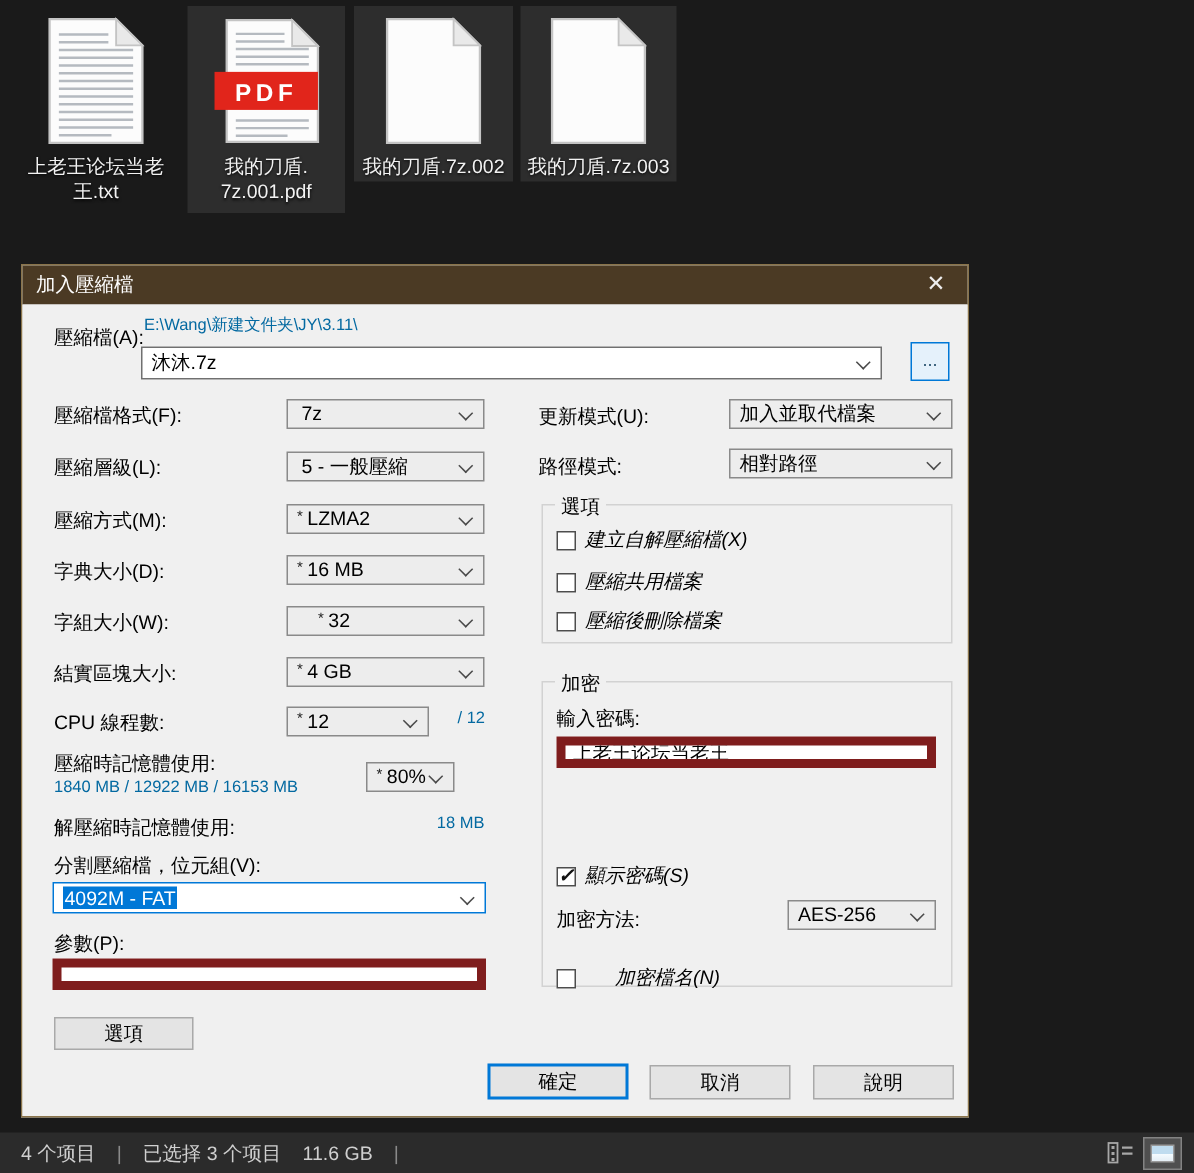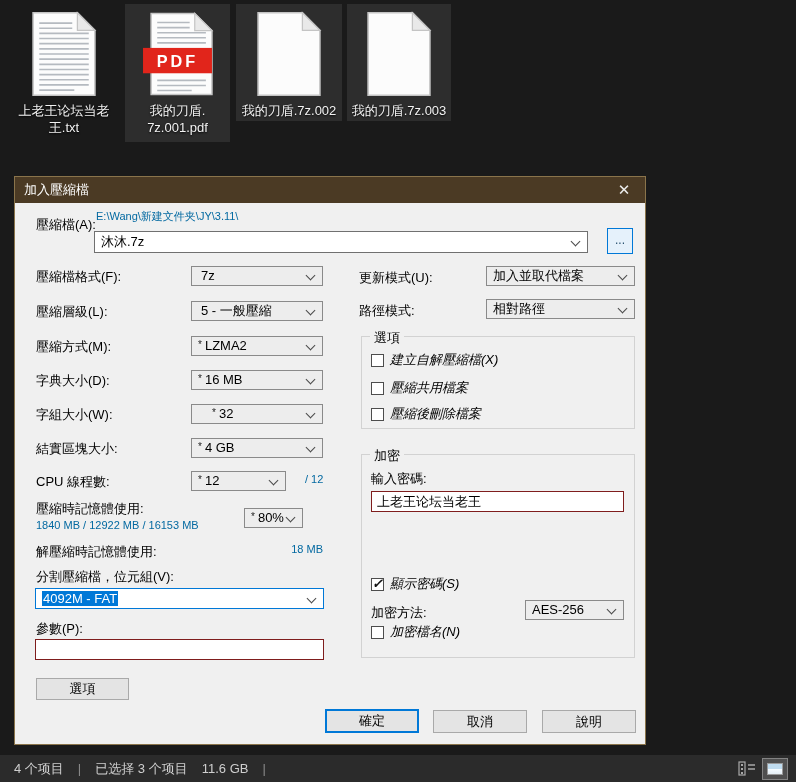--- a/index.html
+++ b/index.html
@@ -32,21 +32,21 @@
   .combo { position:absolute; height:20px; background:#ededed; border:1px solid #8a8a8a;
            font-size:13px; line-height:18px; padding:0 20px 0 6px; white-space:nowrap; overflow:hidden; }
   .combo.white { background:#fff; border-color:#707070; }
   .combo.focus { border-color:#0078d7; }
   .combo .chev { position:absolute; right:8px; top:5px; width:7px; height:7px;
                  border-right:1.5px solid #4a4a4a; border-bottom:1.5px solid #4a4a4a;
                  transform:rotate(45deg); }
   .combo .star { font-size:10px; vertical-align:top; position:relative; top:-1px; margin-right:3px; color:#222; }
   .combo .sel { background:#0078d7; color:#fff; padding:0 1px; }
   
-  .tinput { position:absolute; height:21px; background:#fff; border:1px solid #7f1d1d;
+  .tinput { position:absolute; height:21px; background:#fff; border:6px solid #7f1d1d;
             font-size:13px; padding:0 5px; font-family:"Liberation Sans",sans-serif; color:#000; }
   
   .btn { position:absolute; background:#e4e4e4; border:1px solid #a9a9a9; font-size:13px;
          text-align:center; color:#000; font-family:"Liberation Sans",sans-serif; }
   .btn.default { border:2px solid #0078d7; }
   .browse-btn { position:absolute; background:#e5f1fb; border:1px solid #0078d7; color:#26506e;
                 font-size:12px; text-align:center; line-height:22px; }
   
   .group { position:absolute; border:1px solid #d2d2d2; }
   .group-title { position:absolute; top:-8px; left:8px; background:#f0f0f0; padding:0 4px;
@@ -257,21 +257,21 @@
       <span class="box checked"></span>
       <span>顯示密碼(S)</span>
     </label>
 
     <div class="lab" style="left:356px; top:401px;">加密方法:</div>
     <div class="combo" style="left:510px; top:397px; width:99px;">
       <span>AES-256</span>
       <i class="chev"></i>
     </div>
 
-    <label class="cb" style="left:356px; top:420px;">
+    <label class="cb" style="left:356px; top:440px;gap:20px;">
       <span class="box"></span>
       <span>加密檔名(N)</span>
     </label>
 
     <button class="btn default" style="left:310px; top:506px; width:94px; height:24px;">確定</button>
     <button class="btn" style="left:418px; top:507px; width:94px; height:23px;">取消</button>
     <button class="btn" style="left:527px; top:507px; width:94px; height:23px;">說明</button>
   </div>
 </div>
 

